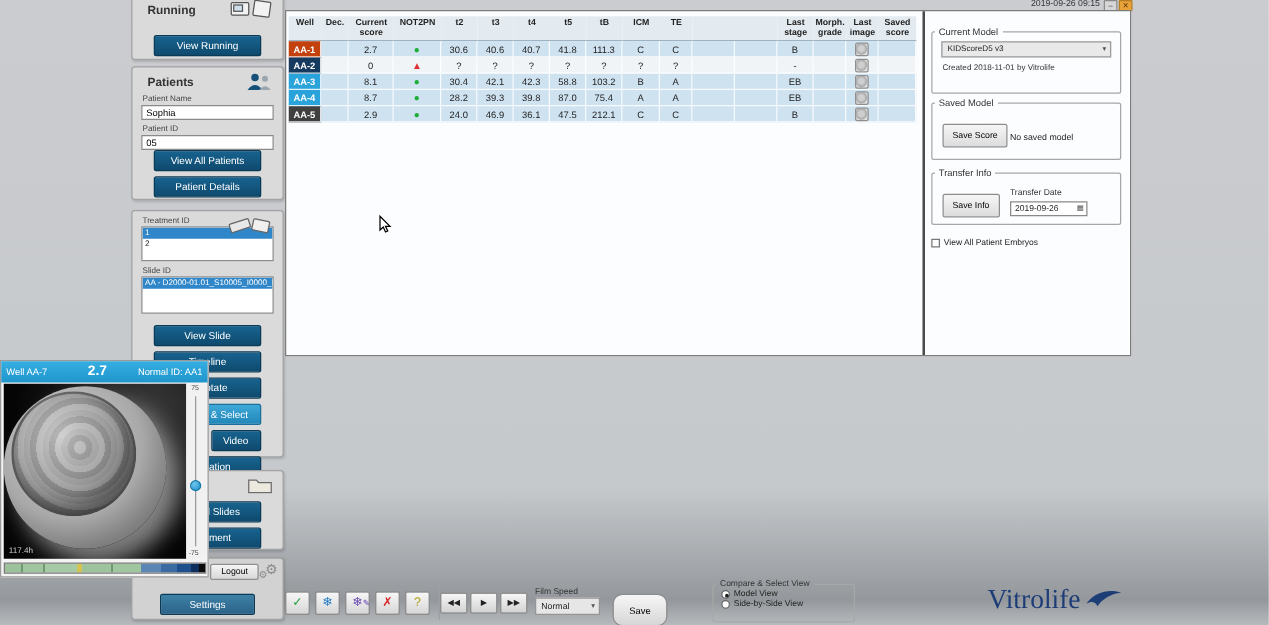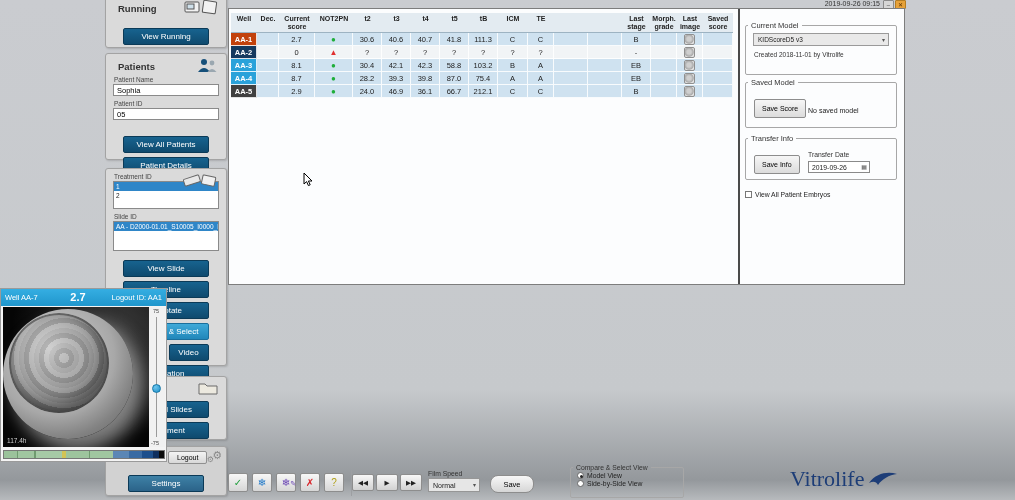--- a/index.html
+++ b/index.html
@@ -138,21 +138,21 @@
     font-size:10px; line-height:17px; cursor:pointer; }
   .ctl-btn .ov { position:absolute; right:-1px; bottom:-1px; font-size:7px; }
   .sep-v { position:absolute; top:470px; width:1px; height:26px; background:#9d9fa2; }
   .play-btn { position:absolute; top:474px; width:22px; height:17px; text-align:center;
     background:linear-gradient(#f7f7f7,#d2d2d2); border:1px solid #8d8d8d; border-radius:2px;
     font-size:6.5px; line-height:15px; color:#222; cursor:pointer; }
   .fs-label { position:absolute; left:428px; top:470px; font-size:6.8px; color:#333; }
   .fs-select { position:absolute; left:428px; top:478px; width:52px; height:14px; background:#e6e6e6;
     border:1px solid #969696; font-size:7px; line-height:13px; padding-left:4px; cursor:pointer; }
   .fs-select .dd { float:right; margin-right:3px; font-size:6px; color:#555; }
-  .save-btn { position:absolute; left:490px; top:475px; width:44px; height:18px;
+  .save-btn { position:absolute; left:490px; top:475px; width:44px; height:26px;
     background:linear-gradient(#f7f7f7,#d6d6d6); border:1px solid #8d8d8d; border-radius:8px;
     font-size:7.5px; cursor:pointer; font-family:inherit; }
   .cmpv { left:570px; top:464px; width:114px; height:34px; position:absolute;
     border:1px solid #a7a7a7; background:transparent; }
   .cmpv legend { font-size:6.8px; }
   .radio-row { display:flex; align-items:center; gap:3px; margin:1px 0 0 6px; cursor:pointer; }
   .radio { width:7px; height:7px; border:1px solid #666; border-radius:50%; background:#fff; position:relative; }
   .radio.on::after { content:""; position:absolute; left:1.5px; top:1.5px; width:3px; height:3px;
     border-radius:50%; background:#222; }
   .radio-row span.lbl { font-size:6.8px; }
@@ -188,21 +188,21 @@
         <circle cx="8" cy="4" r="3" fill="#16507a"></circle>
         <path d="M2 14 q6 -8 12 0 z" fill="#16507a"></path>
         <circle cx="16" cy="5" r="2.4" fill="#9aa7b0"></circle>
         <path d="M11.5 14 q4.5 -6 9 0 z" fill="#9aa7b0"></path>
       </svg>
   </span>
   <div class="fld-label">Patient Name</div>
   <input class="txt-input" value="Sophia" style="">
   <div class="fld-label">Patient ID</div>
   <input class="txt-input" value="05" style="">
-  <button class="navy-btn" style="margin-top:16px;">View All Patients</button>
+  <button class="navy-btn" style="margin-top:0;">View All Patients</button>
   <button class="navy-btn">Patient Details</button>
 </div>
 
 <div class="panel" style="top:168px;height:198px;">
   <span class="side-icon">
     <svg width="36" height="16" viewBox="0 0 36 16">
         <g stroke="#666" stroke-width="1" fill="#e8e8e8">
       <rect x="2" y="4" width="16" height="7" rx="1" transform="rotate(-18 10 8)"></rect>
       <rect x="20" y="3" width="13" height="9" rx="1" transform="rotate(12 26 8)" fill="#f0f0f0"></rect>
     </g>
@@ -368,21 +368,21 @@
     </div>
 
     <div style="display:contents">
       <div class="td wellcell" style="background:#404040">AA-5</div>
       <div class="td" style="background:#cfe2f0"></div>
       <div class="td" style="background:#cfe2f0">2.9</div>
       <div class="td marker" style="background:#cfe2f0"><span style="color:#1fae3a">●</span></div>
       <div class="td" style="background:#cfe2f0">24.0</div>
       <div class="td" style="background:#cfe2f0">46.9</div>
       <div class="td" style="background:#cfe2f0">36.1</div>
-      <div class="td" style="background:#cfe2f0">66.7</div>
+      <div class="td" style="background:#cfe2f0">47.5</div>
       <div class="td" style="background:#cfe2f0">212.1</div>
       <div class="td" style="background:#cfe2f0">C</div>
       <div class="td" style="background:#cfe2f0">C</div>
       <div class="td" style="background:#cfe2f0"></div>
       <div class="td" style="background:#cfe2f0"></div>
       <div class="td" style="background:#cfe2f0">B</div>
       <div class="td" style="background:#cfe2f0"></div>
       <div class="td" style="background:#cfe2f0">
           <div class="imgbtn"></div>
         </div>
@@ -492,21 +492,21 @@
       <span class="sl-min">-75</span>
     </div>
   </div>
   <div class="v-timeline"></div>
 </div>
 
 <div class="viewer">
   <div class="v-head">
     <span>Well AA-7</span>
     <span class="v-score">2.7</span>
-    <span class="v-id">Logout ID: AA1</span>
+    <span class="v-id">Normal ID: AA1</span>
   </div>
   <div class="v-body">
     <div class="v-img">
       <div class="well-circle"></div>
       <div class="embryo-blob"></div>
       <span class="v-time">117.4h</span>
     </div>
     <div class="v-slider">
       <span class="sl-max">75</span>
       <div class="sl-track"></div>

